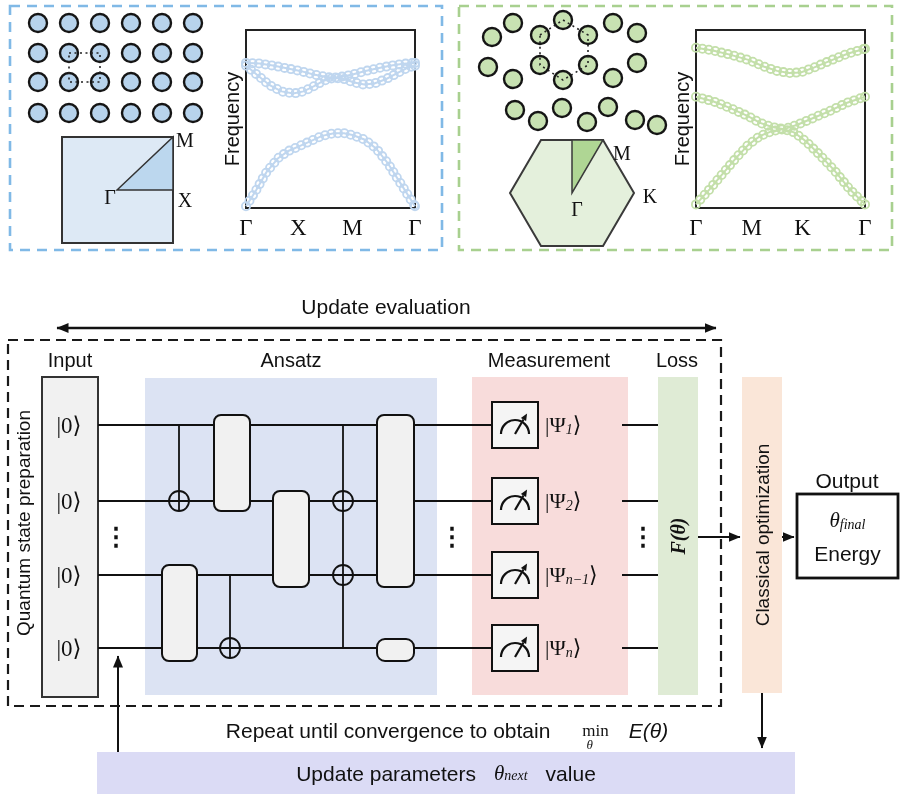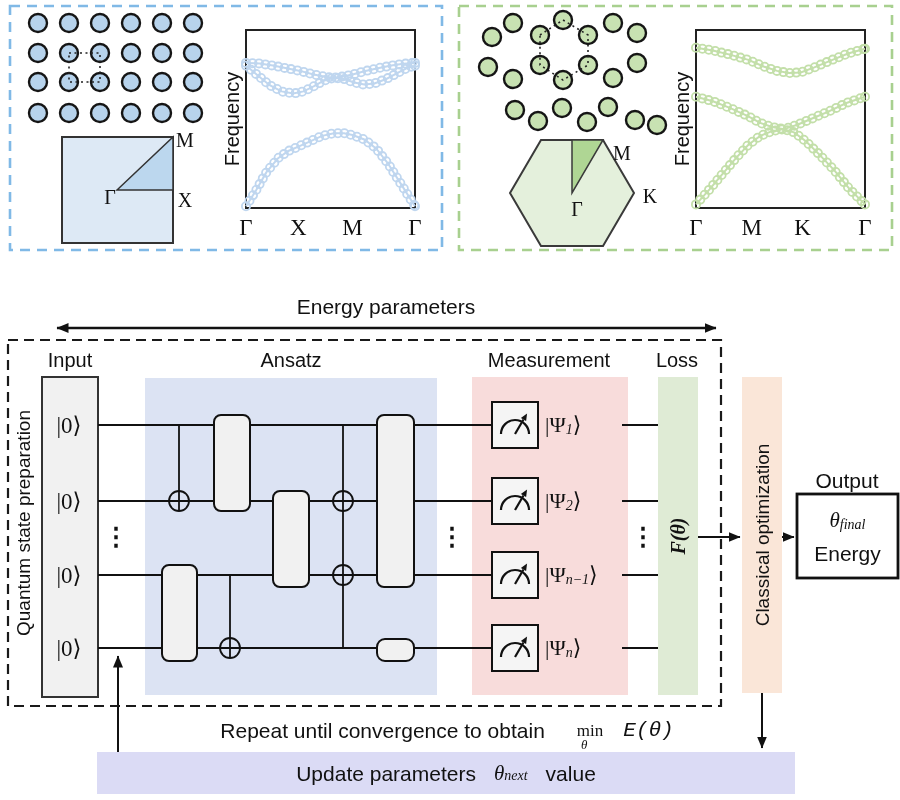--- a/index.html
+++ b/index.html
@@ -15,21 +15,21 @@
   .psi{font-size:22px;justify-content:flex-start;}
   .msub{font-size:14px;font-style:italic;transform:translateY(5px);
         font-family:"Liberation Serif","DejaVu Serif",serif;}
   .mi{font-style:italic;font-family:"Liberation Serif","DejaVu Serif",serif;}
   .dots{font-size:25px;font-weight:bold;font-family:"DejaVu Serif",serif;}
   .repeat{gap:20px;font-size:21px;}
   .minstack{display:inline-flex;flex-direction:column;align-items:center;line-height:.95;
             transform:translateY(7px);}
   .minword{font-size:17px;font-family:"Liberation Serif","DejaVu Serif",serif;padding-left:12px;}
   .minsub{font-size:13px;font-style:italic;font-family:"Liberation Serif","DejaVu Serif",serif;}
-  .eexpr{font-size:21px;font-style:italic;font-family:Liberation Mono, monospace;}
+  .eexpr{font-size:21px;font-style:italic;font-family:Liberation Sans, sans-serif;}
   .update{gap:18px;font-size:21px;}
   .floss{font-size:20px;font-weight:bold;font-style:italic;}
 </style>
 </head>
 <body>
 
 <div id="stage">
 
 <svg id="gfx" width="900" height="800" viewBox="0 0 900 800">
   <defs>
@@ -383,21 +383,21 @@
 <div class="lbl f20 rot" style="left:622px;top:108px;width:120px;height:22px;">Frequency</div>
 
 <div class="lbl serif f20" style="left:96px;top:186px;width:28px;height:22px;">Γ</div>
 <div class="lbl serif f20" style="left:171px;top:189px;width:28px;height:22px;">X</div>
 <div class="lbl serif f20" style="left:171px;top:129px;width:28px;height:22px;">M</div>
 
 <div class="lbl serif f20" style="left:563px;top:198px;width:28px;height:22px;">Γ</div>
 <div class="lbl serif f20" style="left:608px;top:142px;width:28px;height:22px;">M</div>
 <div class="lbl serif f20" style="left:636px;top:185px;width:28px;height:22px;">K</div>
 
-<div class="lbl f21" style="left:266px;top:294px;width:240px;height:24px;">Energy parameters</div>
+<div class="lbl f21" style="left:266px;top:294px;width:240px;height:24px;">Update evaluation</div>
 
 <div class="lbl f20" style="left:35px;top:349px;width:70px;height:22px;">Input</div>
 <div class="lbl f20" style="left:231px;top:349px;width:120px;height:22px;">Ansatz</div>
 <div class="lbl f20" style="left:479px;top:349px;width:140px;height:22px;">Measurement</div>
 <div class="lbl f20" style="left:647px;top:349px;width:60px;height:22px;">Loss</div>
 
 <div class="lbl rot" style="left:-142px;top:511px;width:330px;height:24px;font-size:19px;">Quantum state preparation</div>
 
 <div class="lbl serif f23" style="left:44px;top:412px;width:50px;height:26px;">|0⟩</div>
 <div class="lbl serif f23" style="left:44px;top:488px;width:50px;height:26px;">|0⟩</div>

